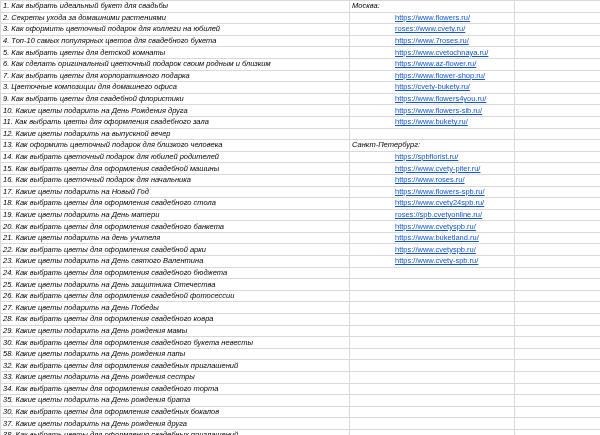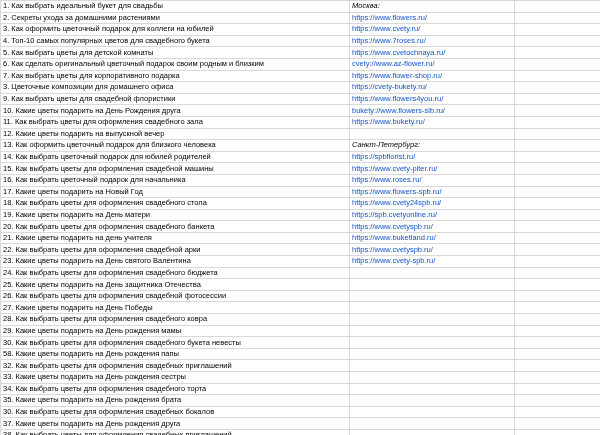--- a/index.html
+++ b/index.html
@@ -22,25 +22,27 @@
   }
   table.sheet td {
     border: 1px solid #d9d9d9;
     height: 10.6px;
     padding: 0 2px;
     vertical-align: middle;
     white-space: nowrap;
     overflow: hidden;
     line-height: 10px;
   }
-  td.col-a { width: 344px; }
+  td.col-a { width: 344px; font-style: italic; }
   td.col-b { width: 160px; }
   td.col-c { width: 94px; }
   .link {
     color: #1155cc;
+    text-decoration: underline;
+    margin-left: 43px;
   }
   .plain {
     color: #000000;
     font-style: italic;
   }
 </style>
 </head>
 <body>
 
 <table class="sheet">
@@ -50,56 +52,56 @@
         <td class="col-b"><span class="plain">Москва:</span></td>
         <td class="col-c"></td>
       </tr>
       <tr>
         <td class="col-a">2. Секреты ухода за домашними растениями</td>
         <td class="col-b"><span class="link">https://www.flowers.ru/</span></td>
         <td class="col-c"></td>
       </tr>
       <tr>
         <td class="col-a">3. Как оформить цветочный подарок для коллеги на юбилей</td>
-        <td class="col-b"><span class="link">https://www.cvety.ru/</span></td>
+        <td class="col-b"><span class="link">roses://www.cvety.ru/</span></td>
         <td class="col-c"></td>
       </tr>
       <tr>
         <td class="col-a">4. Топ-10 самых популярных цветов для свадебного букета</td>
         <td class="col-b"><span class="link">https://www.7roses.ru/</span></td>
         <td class="col-c"></td>
       </tr>
       <tr>
         <td class="col-a">5. Как выбрать цветы для детской комнаты</td>
         <td class="col-b"><span class="link">https://www.cvetochnaya.ru/</span></td>
         <td class="col-c"></td>
       </tr>
       <tr>
         <td class="col-a">6. Как сделать оригинальный цветочный подарок своим родным и близким</td>
-        <td class="col-b"><span class="link">cvety://www.az-flower.ru/</span></td>
+        <td class="col-b"><span class="link">https://www.az-flower.ru/</span></td>
         <td class="col-c"></td>
       </tr>
       <tr>
         <td class="col-a">7. Как выбрать цветы для корпоративного подарка</td>
         <td class="col-b"><span class="link">https://www.flower-shop.ru/</span></td>
         <td class="col-c"></td>
       </tr>
       <tr>
         <td class="col-a">3. Цветочные композиции для домашнего офиса</td>
         <td class="col-b"><span class="link">https://cvety-bukety.ru/</span></td>
         <td class="col-c"></td>
       </tr>
       <tr>
         <td class="col-a">9. Как выбрать цветы для свадебной флористики</td>
         <td class="col-b"><span class="link">https://www.flowers4you.ru/</span></td>
         <td class="col-c"></td>
       </tr>
       <tr>
         <td class="col-a">10. Какие цветы подарить на День Рождения друга</td>
-        <td class="col-b"><span class="link">bukety://www.flowers-sib.ru/</span></td>
+        <td class="col-b"><span class="link">https://www.flowers-sib.ru/</span></td>
         <td class="col-c"></td>
       </tr>
       <tr>
         <td class="col-a">11. Как выбрать цветы для оформления свадебного зала</td>
         <td class="col-b"><span class="link">https://www.bukety.ru/</span></td>
         <td class="col-c"></td>
       </tr>
       <tr>
         <td class="col-a">12. Какие цветы подарить на выпускной вечер</td>
         <td class="col-b"><span class="plain"></span></td>
@@ -130,21 +132,21 @@
         <td class="col-b"><span class="link">https://www.flowers-spb.ru/</span></td>
         <td class="col-c"></td>
       </tr>
       <tr>
         <td class="col-a">18. Как выбрать цветы для оформления свадебного стола</td>
         <td class="col-b"><span class="link">https://www.cvety24spb.ru/</span></td>
         <td class="col-c"></td>
       </tr>
       <tr>
         <td class="col-a">19. Какие цветы подарить на День матери</td>
-        <td class="col-b"><span class="link">https://spb.cvetyonline.ru/</span></td>
+        <td class="col-b"><span class="link">roses://spb.cvetyonline.ru/</span></td>
         <td class="col-c"></td>
       </tr>
       <tr>
         <td class="col-a">20. Как выбрать цветы для оформления свадебного банкета</td>
         <td class="col-b"><span class="link">https://www.cvetyspb.ru/</span></td>
         <td class="col-c"></td>
       </tr>
       <tr>
         <td class="col-a">21. Какие цветы подарить на день учителя</td>
         <td class="col-b"><span class="link">https://www.buketland.ru/</span></td>

